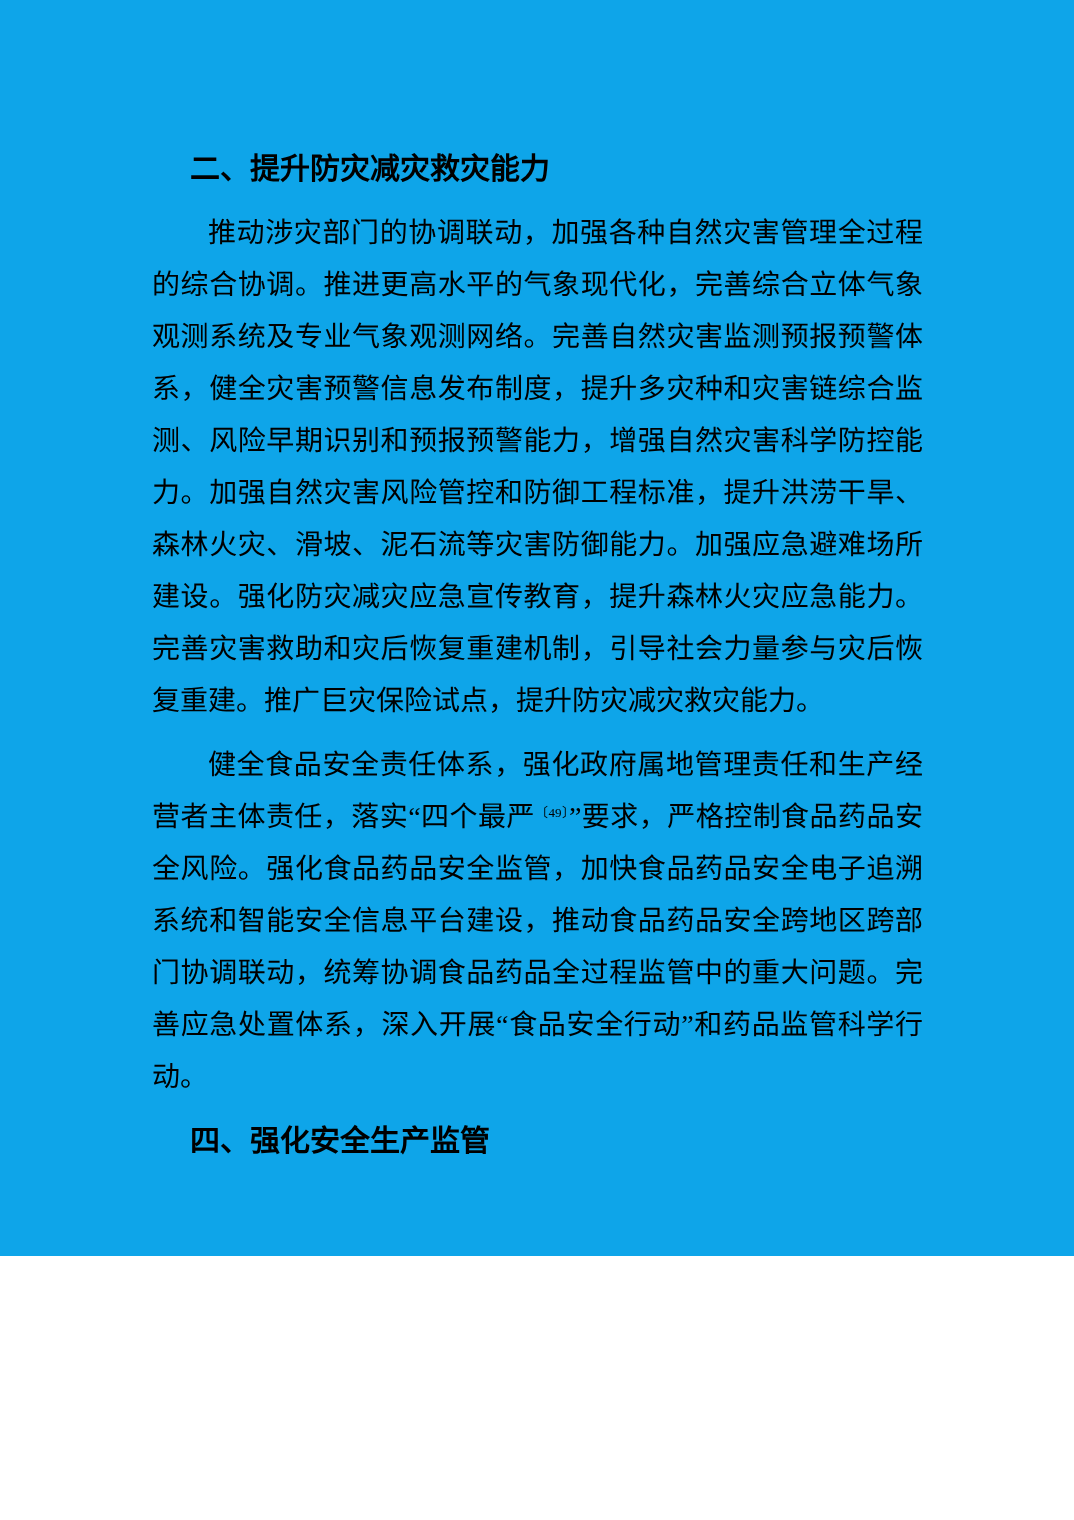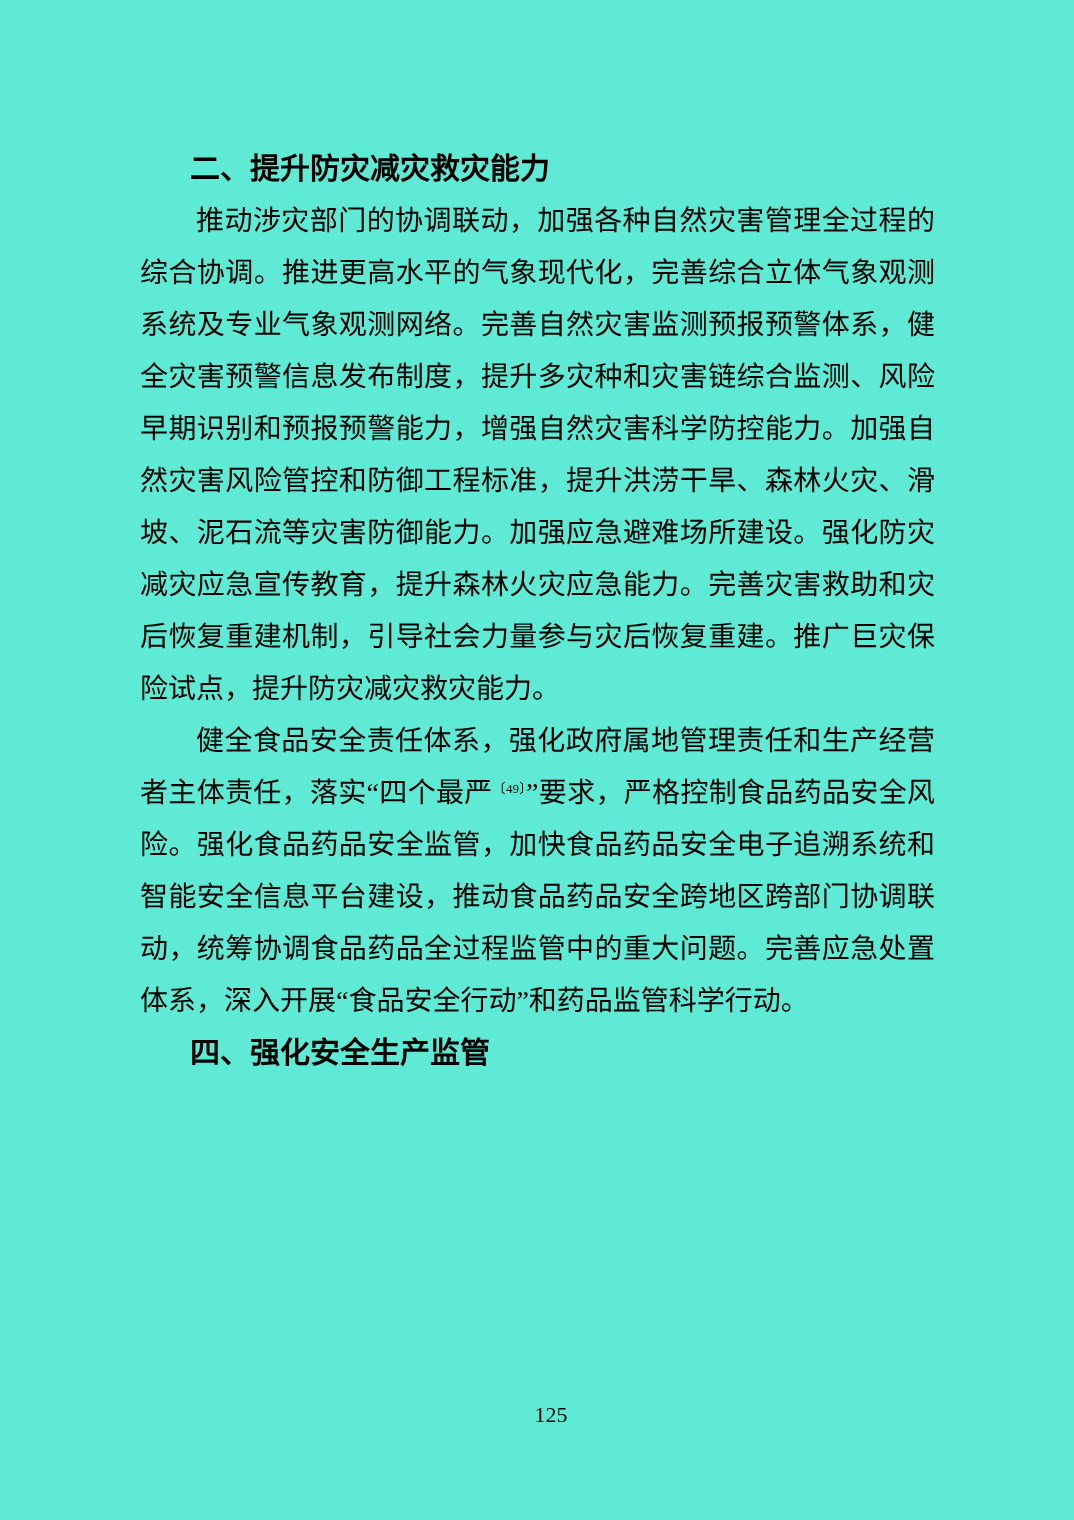--- a/index.html
+++ b/index.html
@@ -3,34 +3,34 @@
 <meta charset="utf-8">
 <style>
   html, body {
     margin: 0;
     padding: 0;
     background: #ffffff;
   }
   .page {
     position: relative;
     width: 1074px;
-    height: 1520px;
-    background: #5eead4;
+    height: 1256px;
+    background: #0ea5e9;
     color: #000000;
     overflow: hidden;
     font-family: "Liberation Serif", "DejaVu Serif", serif;
   }
   .content {
     position: absolute;
     left: 140px;
     top: 143px;
     width: 795px;
   }
   .content p {
-    margin: 0;
+    margin: 12px;
     font-size: 28px;
     line-height: 52px;
     text-align: justify;
     text-justify: inter-ideograph;
     text-indent: 2em;
     color: #000000;
     font-family: "Liberation Serif", "DejaVu Serif", serif;
   }
   .content h2 {
     margin: 0;

